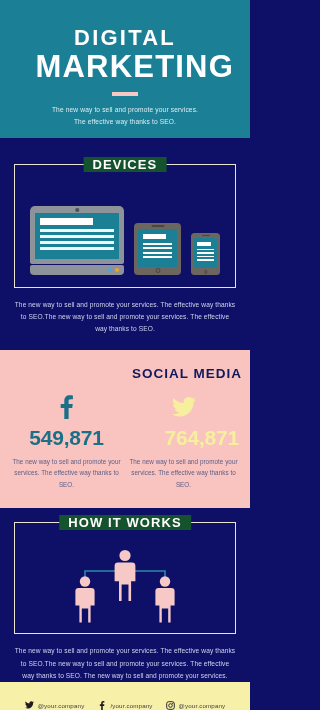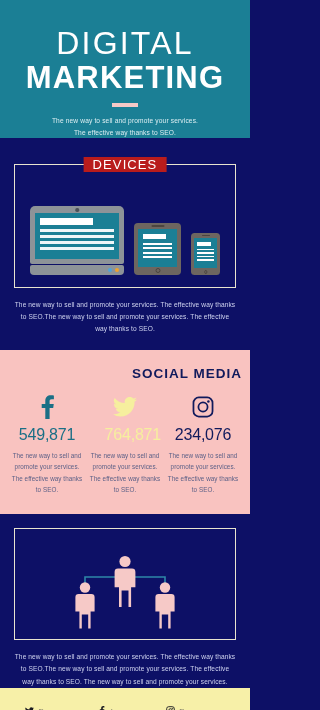--- a/index.html
+++ b/index.html
@@ -13,33 +13,34 @@
 
   
   .header{
     position:relative;
     background:#1b7f95;
     padding:26px 16px 0;
     text-align:center;
     height:138px;
   }
   .title-light{
-    font-size:32px;
-    font-weight:400;
+    font-size:22px;
+    font-weight:700;
     letter-spacing:2.2px;
     color:#ffffff;
     line-height:1.08;
   }
   .title-bold{
     font-size:31px;
     font-weight:700;
     letter-spacing:1.2px;
     color:#ffffff;
     line-height:1.05;
     margin-top:1px;
+    text-align:right;
   }
   .title-rule{
     width:26px;
     height:4px;
     background:#f6c9c7;
     margin:9px auto 8px;
   }
   .header-sub{
     font-size:6.6px;
     line-height:1.75;
@@ -60,24 +61,24 @@
   .frame{
     border:1px solid #e8e4cf;
     position:relative;
     padding:18px 10px 12px;
   }
   .frame-title{
     position:absolute;
     top:-8px;
     left:50%;
     transform:translateX(-50%);
-    background:#b91c1c;
+    background:#14532d;
     padding:0 9px;
     font-size:13px;
-    font-weight:400;
+    font-weight:700;
     letter-spacing:1.1px;
     color:#ffffff;
     white-space:nowrap;
   }
 
   .navy-copy{
     color:#cfd3ef;
     font-size:6.6px;
     line-height:1.85;
     text-align:center;
@@ -176,22 +177,22 @@
     font-weight:700;
     letter-spacing:1px;
     color:#111a5c;
     margin-bottom:14px;
     text-align:right;
   }
   .cols{ display:flex; }
   .col{ flex:1; padding:0 3px; }
   .ico{ height:24px; display:flex; align-items:center; justify-content:center; margin-bottom:7px; }
   .num{
-    font-size:16px;
-    font-weight:400;
+    font-size:21px;
+    font-weight:700;
     letter-spacing:-.2px;
     margin-bottom:6px;
   }
   .c-teal{ color:#1b6f86; }
   .c-yel{ color:#f6ef9e;text-align:right; }
   .c-navy{ color:#111a5c; }
   .cap{
     font-size:6.3px;
     line-height:1.85;
     color:#5a5f86;
@@ -314,38 +315,28 @@
     <div class="col">
       <div class="ico">
         <svg width="24" height="20" viewBox="0 0 24 20" aria-hidden="true">
           <path fill="#f6ef9e" d="M24 2.4a9.7 9.7 0 0 1-2.83.78A4.94 4.94 0 0 0 23.34.38a9.86 9.86 0 0 1-3.13 1.2A4.92 4.92 0 0 0 11.8 6.03 13.97 13.97 0 0 1 1.67.9a4.92 4.92 0 0 0 1.52 6.57A4.9 4.9 0 0 1 .96 6.85v.06a4.93 4.93 0 0 0 3.95 4.83 4.95 4.95 0 0 1-2.22.08 4.93 4.93 0 0 0 4.6 3.42A9.88 9.88 0 0 1 0 17.29a13.94 13.94 0 0 0 7.55 2.21c9.06 0 14.01-7.5 14.01-14.01 0-.21 0-.42-.015-.63A10 10 0 0 0 24 2.4z"></path>
         </svg>
       </div>
       <div class="num c-yel">764,871</div>
       <div class="cap">The new way to sell and promote your services. The effective way thanks to SEO.</div>
     </div>
 
-    <div class="col">
-      <div class="ico">
-        <svg width="22" height="22" viewBox="0 0 24 24" aria-hidden="true">
-          <rect x="1.6" y="1.6" width="20.8" height="20.8" rx="5.8" fill="none" stroke="#111a5c" stroke-width="1.9"></rect>
-          <circle cx="12" cy="12" r="5" fill="none" stroke="#111a5c" stroke-width="1.9"></circle>
-          <circle cx="17.9" cy="6.1" r="1.35" fill="#111a5c"></circle>
-        </svg>
-      </div>
-      <div class="num c-navy">234,076</div>
-      <div class="cap">The new way to sell and promote your services. The effective way thanks to SEO.</div>
-    </div>
 
   </div>
 </div>
 
 <div class="sec-gap"></div>
 <div class="frame-wrap">
   <div class="frame" style="padding-bottom:6px">
+    <div class="frame-title">HOW IT WORKS</div>
 
     <div class="hiw-stage">
       <svg class="ppl" viewBox="0 0 128 74" aria-hidden="true">
 
         <g stroke="#2e86a8" stroke-width="1.6" fill="none">
           <path d="M24 36 L24 22 L104 22 L104 36"></path>
         </g>
 
         <g fill="#f6c9c7">
           <circle cx="64" cy="6.5" r="5.6"></circle>

